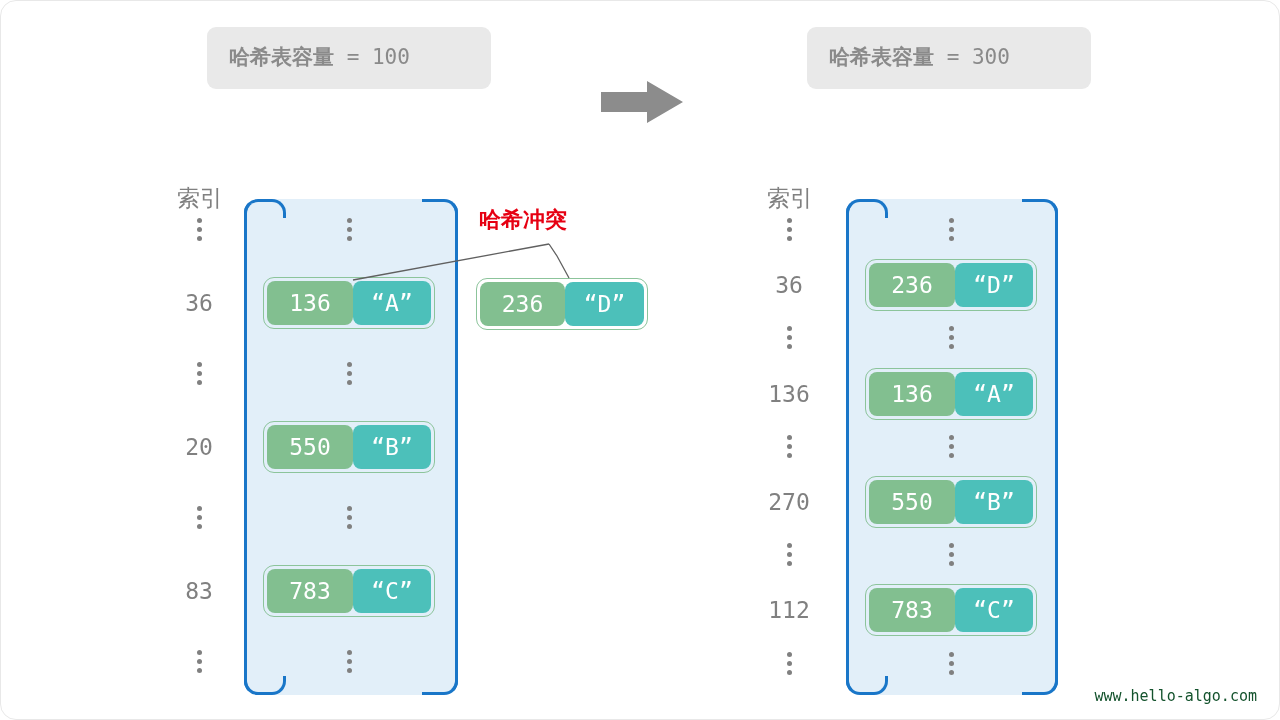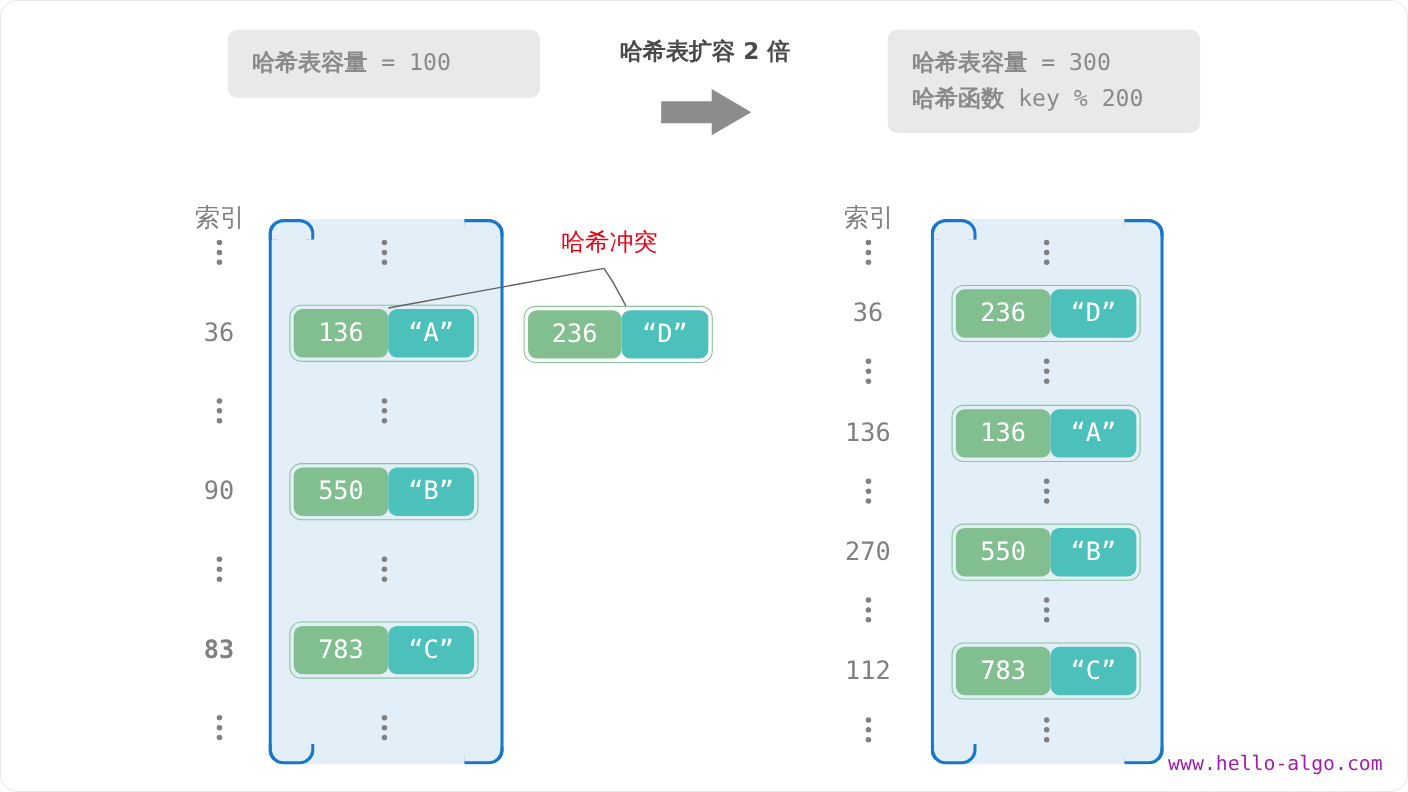--- a/index.html
+++ b/index.html
@@ -199,63 +199,60 @@
   }
   .cell-key { background: #82bf90; }
   .cell-val { background: #4cc0ba; }
 
   
   #collision-label {
     position: absolute;
     left: 478px;
     top: 204px;
     width: 150px;
-    text-align: center;
     font-size: 22px;
-    font-weight: normal;
+    font-weight: bold;
     color: #e60012;
     white-space: pre;
   }
   #collision-lines {
     position: absolute;
     left: 300px;
     top: 235px;
     width: 320px;
     height: 80px;
     pointer-events: none;
   }
 
   
   #watermark {
     position: absolute;
     right: 22px;
     bottom: 14px;
-    font-size: 18px;
-    color: #a21caf;
+    font-size: 15px;
+    color: #14532d;
     font-family: "DejaVu Sans Mono", "Liberation Mono", monospace;
     white-space: pre;
   }
 </style>
 </head>
 <body>
 
 <div id="frame">
 
   <div class="info-box" id="info-left">
     <div class="info-line"><span class="cn">哈希表容量</span><span class="mono"> = 100</span></div>
   </div>
 
-  <div id="center-caption">哈希表扩容 2 倍</div>
   <svg id="arrow" viewBox="0 0 82 42" xmlns="http://www.w3.org/2000/svg">
     <polygon points="0,11 46,11 46,0 82,21 46,42 46,31 0,31" fill="#8c8c8c"></polygon>
   </svg>
 
   <div class="info-box" id="info-right">
     <div class="info-line"><span class="cn">哈希表容量</span><span class="mono"> = 300</span></div>
-    <div class="info-line"><span class="cn">哈希函数</span><span class="mono"> key % 200</span></div>
   </div>
 
   <div class="col-headers" style="left:0;width:470px;">
     <span class="hdr-index" style="left:164px;">索引</span>
     <span class="hdr-key" style="left:278px;">key</span>
     <span class="hdr-value" style="left:348px;">value</span>
   </div>
 
   <div class="col-headers" style="left:590px;width:470px;">
     <span class="hdr-index" style="left:164px;">索引</span>
@@ -292,36 +289,36 @@
       <div class="vdots" style="left: 191px; top: 361px;">
         <i></i>
         <i></i>
         <i></i>
       </div>
       <div class="vdots" style="left: 341px; top: 361px;">
         <i></i>
         <i></i>
         <i></i>
       </div>
-      <div class="idx-label" style="left: 158px; top: 433px;">90</div>
+      <div class="idx-label" style="left: 158px; top: 433px;">20</div>
       <div class="pair" style="left: 262px; top: 420px; width: 172px; height: 52px;">
         <span class="cell-key" style="width: 86px;">550</span>
         <span class="cell-val" style="flex: 1 1 0%;">“B”</span>
       </div>
       <div class="vdots" style="left: 191px; top: 505px;">
         <i></i>
         <i></i>
         <i></i>
       </div>
       <div class="vdots" style="left: 341px; top: 505px;">
         <i></i>
         <i></i>
         <i></i>
       </div>
-      <div class="idx-label" style="left: 158px; top: 577px; font-weight: bold;">83</div>
+      <div class="idx-label" style="left: 158px; top: 577px;">83</div>
       <div class="pair" style="left: 262px; top: 564px; width: 172px; height: 52px;">
         <span class="cell-key" style="width: 86px;">783</span>
         <span class="cell-val" style="flex: 1 1 0%;">“C”</span>
       </div>
       <div class="vdots" style="left: 191px; top: 649px;">
         <i></i>
         <i></i>
         <i></i>
       </div>
       <div class="vdots" style="left: 341px; top: 649px;">

